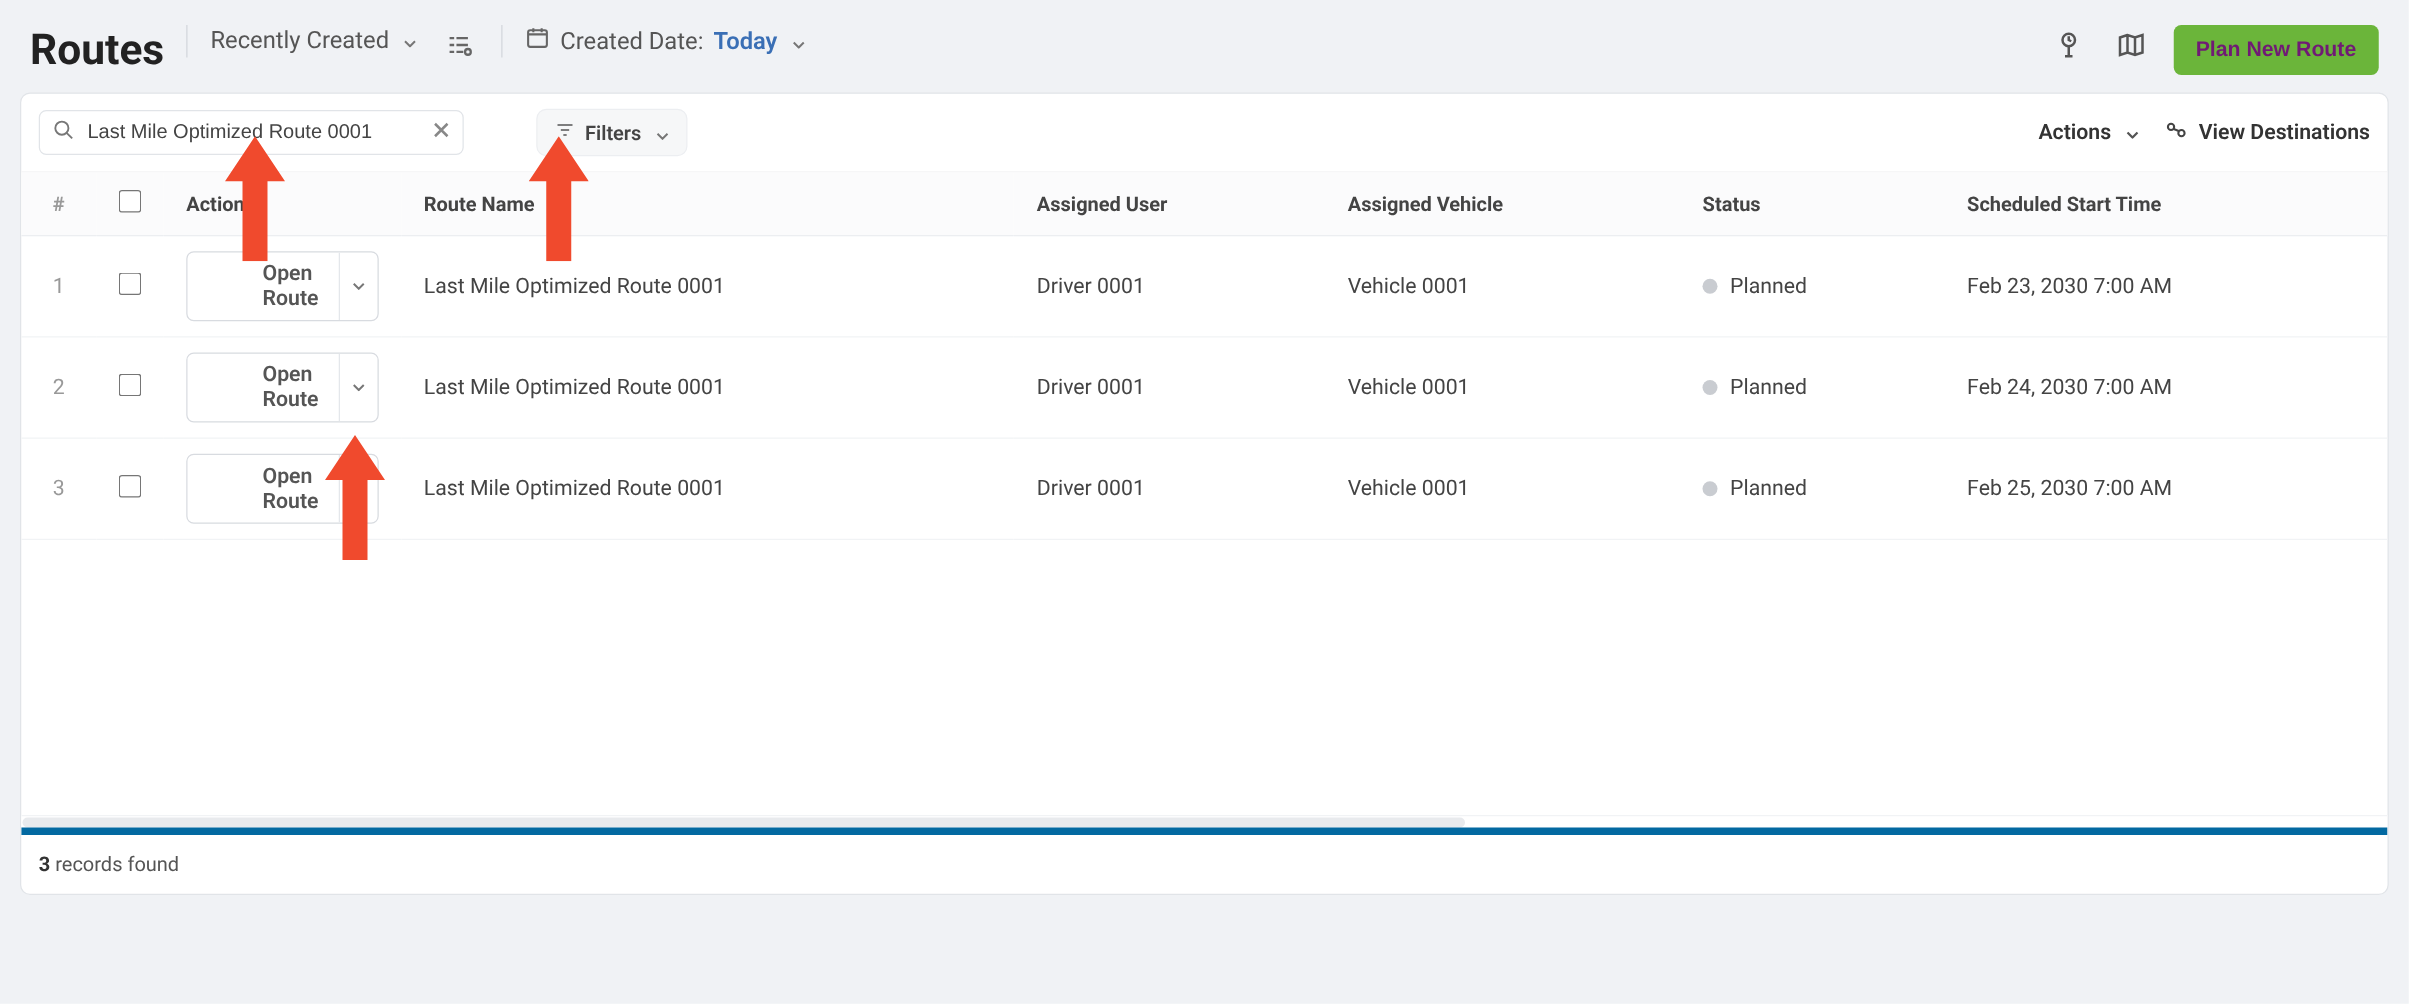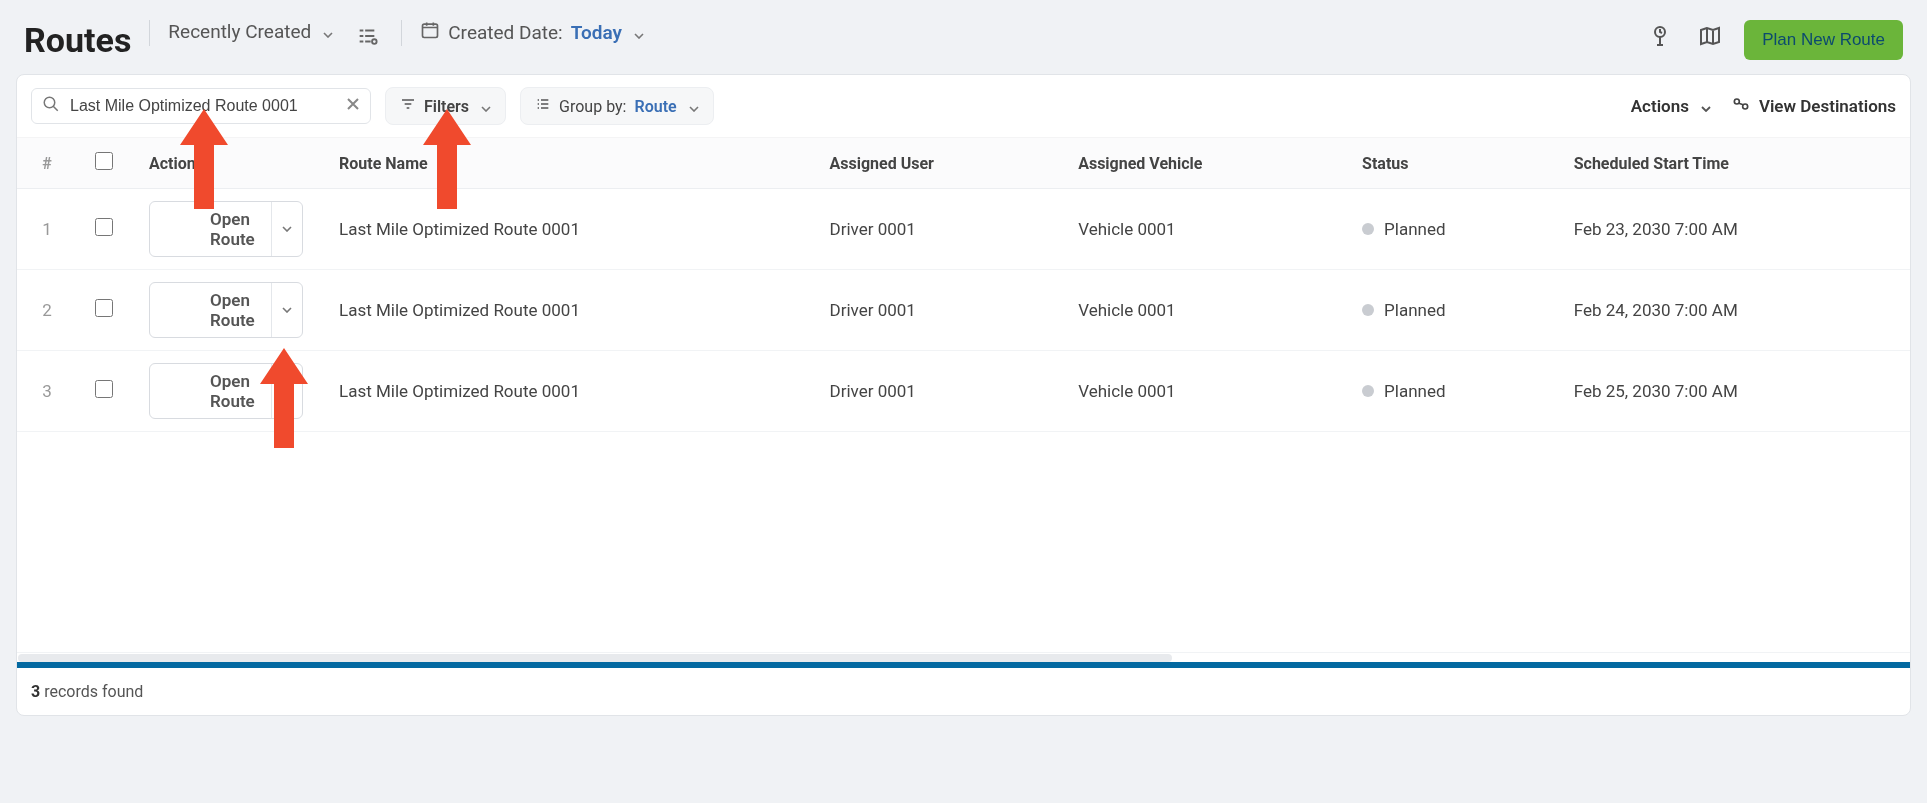--- a/index.html
+++ b/index.html
@@ -47,26 +47,26 @@
     display: inline-flex;
     align-items: center;
     justify-content: center;
     width: 32px;
     height: 32px;
     color: #666;
     cursor: pointer;
   }
   .primary-btn {
     background: #6bb53a;
-    color: #0c4a6e;
+    color: #701a75;
     border: none;
     border-radius: 6px;
     padding: 10px 18px;
     font-size: 17px;
-    font-weight: 400;
+    font-weight: 700;
     cursor: pointer;
   }
 
   .panel {
     background: #fff;
     border: 1px solid #e1e4e8;
     border-radius: 8px;
     overflow: hidden;
   }
 
@@ -97,20 +97,21 @@
     display: inline-flex;
     align-items: center;
     gap: 8px;
     background: #f6f7f8;
     border: 1px solid #eceef1;
     border-radius: 8px;
     padding: 8px 14px;
     font-size: 16px;
     color: #444;
     cursor: pointer;
+    margin-left: 44px;
   }
   .chip-btn .label { font-weight: 600; }
   .toolbar .right {
     margin-left: auto;
     display: flex;
     align-items: center;
     gap: 20px;
   }
   .link-btn {
     display: inline-flex;
@@ -293,34 +294,20 @@
           </svg>
         </span>
         <span class="label">Filters</span>
         <span class="chev">
           <svg width="10" height="6" viewBox="0 0 10 6">
               <path d="M1 1l4 4 4-4" stroke="#777" stroke-width="1.6" fill="none"></path>
             </svg>
         </span>
       </div>
 
-      <div class="chip-btn">
-        <span>
-          <svg width="16" height="16" viewBox="0 0 24 24" fill="none" stroke="#555" stroke-width="2">
-            <path d="M4 6h2M4 12h2M4 18h2M9 6h11M9 12h11M9 18h11"></path>
-          </svg>
-        </span>
-        <span>Group by:</span>
-        <span class="blue">Route</span>
-        <span class="chev">
-          <svg width="10" height="6" viewBox="0 0 10 6">
-              <path d="M1 1l4 4 4-4" stroke="#777" stroke-width="1.6" fill="none"></path>
-            </svg>
-        </span>
-      </div>
 
       <div class="right">
         <div class="link-btn">
           <span>Actions</span>
           <span class="chev">
             <svg width="10" height="6" viewBox="0 0 10 6">
                 <path d="M1 1l4 4 4-4" stroke="#555" stroke-width="1.8" fill="none"></path>
               </svg>
           </span>
         </div>

